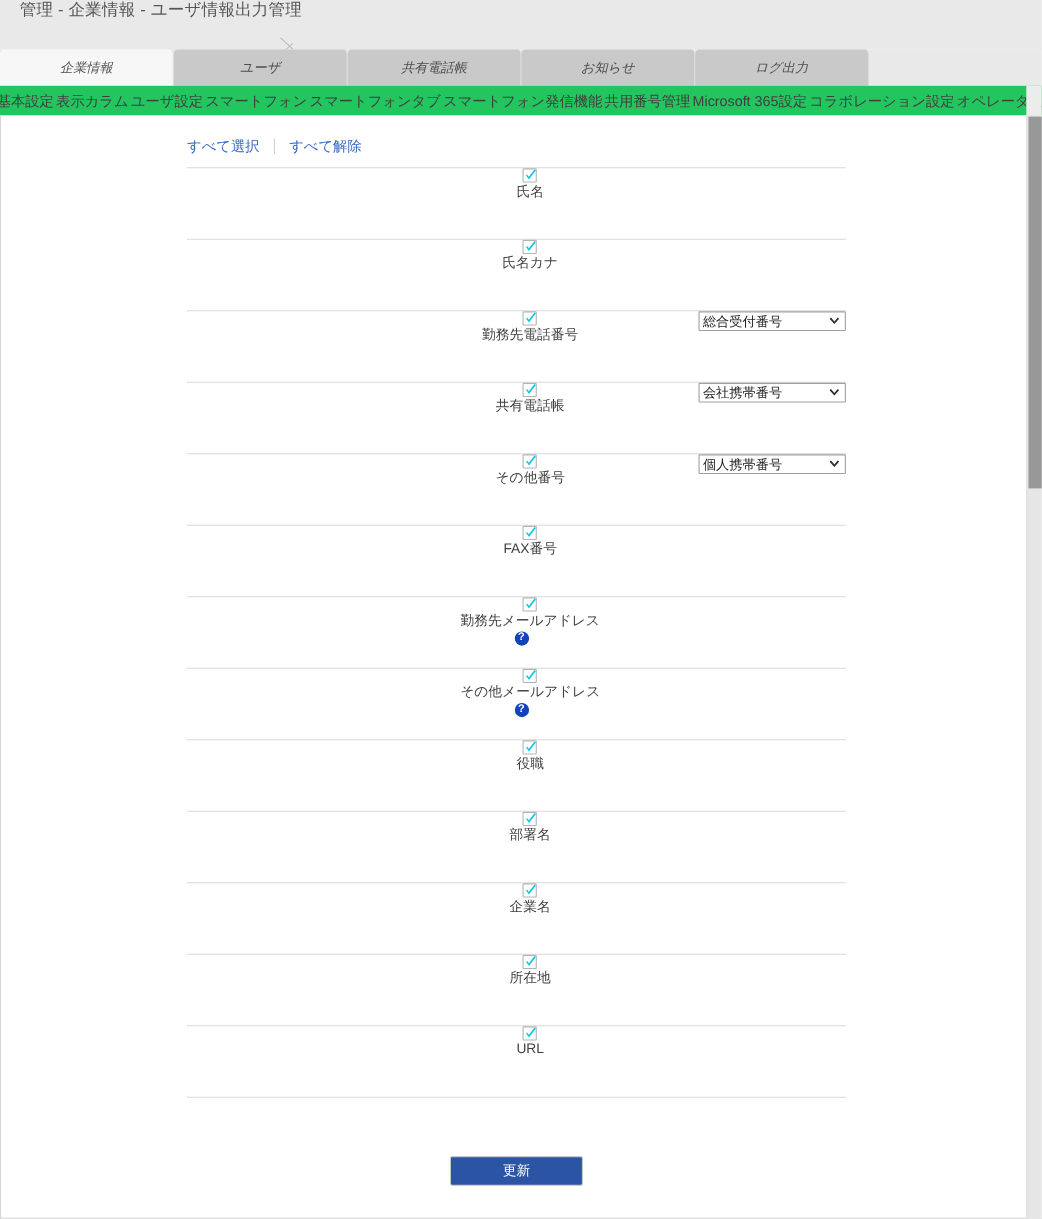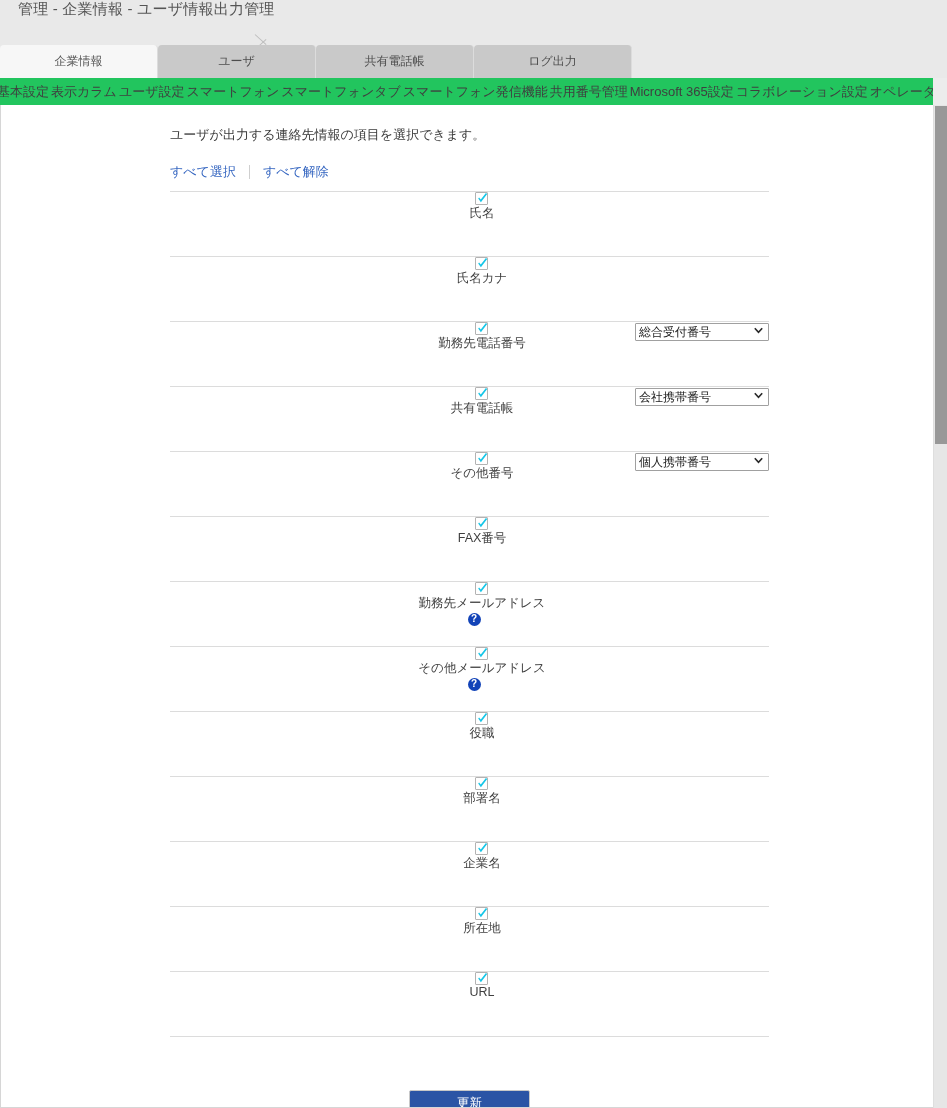--- a/index.html
+++ b/index.html
@@ -61,20 +61,21 @@
   }
   .tab {
     width: 158px;
     display: flex; align-items: center; justify-content: center;
     font-size: 12px;
     color: #4d4d4d;
     background: #c9c9c9;
     border-right: 1px solid #dcdcdc;
     border-top-left-radius: 4px;
     border-top-right-radius: 4px;
+    font-style: italic;
   }
   .tab.active {
     background: #f7f7f7;
     color: #555555;
     font-weight: normal;
   }
 
   
   .subnav {
     position: absolute; left: 0; top: 78px;
@@ -259,20 +260,23 @@
       <div class="tab active">
         <span>企業情報</span>
       </div>
       <div class="tab">
         <span>ユーザ</span>
       </div>
       <div class="tab">
         <span>共有電話帳</span>
       </div>
       <div class="tab">
+        <span>お知らせ</span>
+      </div>
+      <div class="tab">
         <span>ログ出力</span>
       </div>
     </div>
 </div>
 
 <div class="subnav">
   <div class="subnav-inner" id="subnav-host">
       <div class="subnav-item">
         <span>基本設定</span>
       </div>
@@ -302,21 +306,20 @@
       </div>
       <div class="subnav-item">
         <span>オペレータ入力管理</span>
       </div>
     </div>
 </div>
 <div class="sbar-top-corner"></div>
 
 <div class="content">
   <div class="inner">
-    <div class="desc">ユーザが出力する連絡先情報の項目を選択できます。</div>
 
     <div class="links">
       <span class="link">すべて選択</span>
       <span class="link-sep"></span>
       <span class="link">すべて解除</span>
     </div>
 
     <div class="list" id="rows-host">
         <div class="row">
           <div class="cb">

